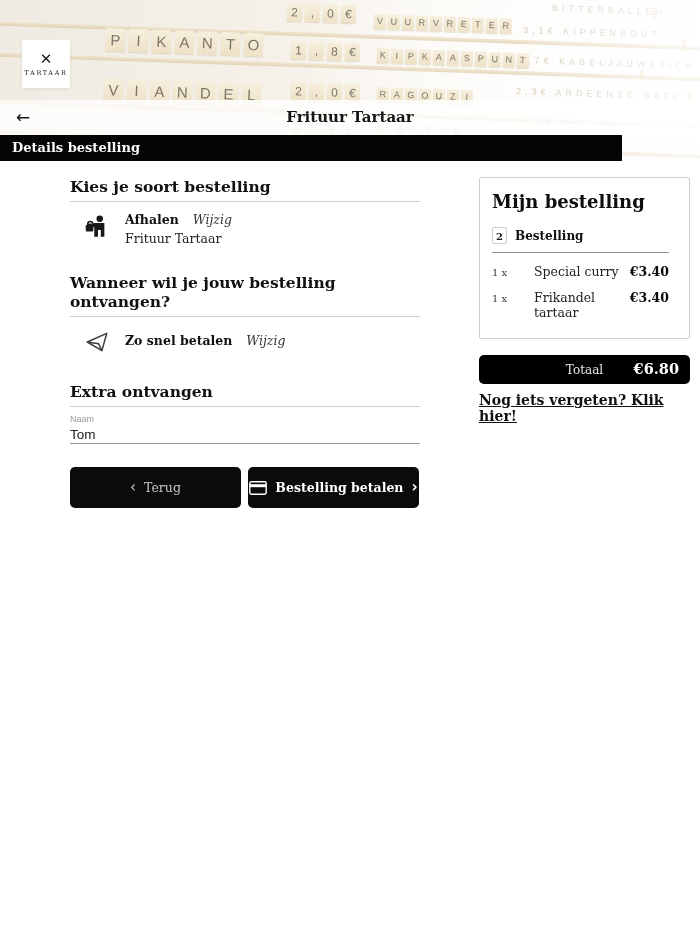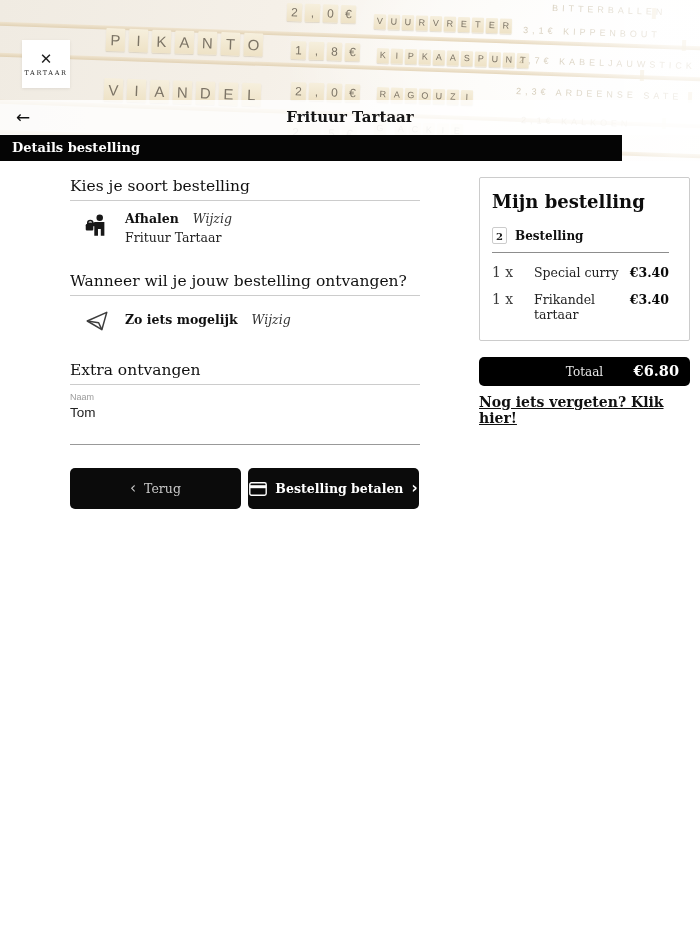--- a/index.html
+++ b/index.html
@@ -33,52 +33,52 @@
 
   .topbar { position:absolute; left:0; top:100px; width:700px; height:35px; background:rgba(255,255,255,.8); }
   .back { position:absolute; left:16px; top:7px; font-family:"DejaVu Sans", sans-serif; font-size:17px; color:#111; cursor:pointer; }
   .apptitle { position:absolute; left:0; top:8px; width:700px; text-align:center; font-weight:bold; font-size:15px; color:#161616; }
 
   .blackbar { position:absolute; left:0; top:135px; width:622px; height:26px; background:#050505; color:#fdfdfd;
               font-size:13px; font-weight:bold; line-height:26px; padding-left:12px; }
 
   
   .leftcol { position:absolute; left:70px; top:161px; width:350px; }
-  h2.sec { font-size:15.5px; font-weight:normal; color:#111; border-bottom:1px solid #ccc; padding-bottom:5px; }
+  h2.sec { font-size:15.5px; font-weight:bold; color:#111; border-bottom:1px solid #ccc; padding-bottom:5px; }
   .sec1 { margin-top:16px; } .sec2 { margin-top:27px; } .sec3 { margin-top:27px; }
   .choice { display:flex; margin-top:10px; }
   .choice .ic { width:26px; height:26px; margin-left:14px; margin-top:2px; flex:0 0 auto; }
   .choice .txt { margin-left:15px; }
   .line1 { font-size:12.5px; }
   .line1 .val { font-weight:bold; color:#111; }
   .line1 .chg { font-style:italic; color:#333; margin-left:10px; cursor:pointer; }
   .line2 { font-size:12.5px; color:#222; margin-top:4px; }
 
-  .field { margin-top:7px; border-bottom:1px solid #999; padding-bottom:24px; }
+  .field { margin-top:7px; border-bottom:1px solid #999; padding-bottom:1px; }
   .field label { display:block; font-family:"Liberation Sans", sans-serif; font-size:9px; color:#9b9b9b; }
   .field input { display:block; border:none; outline:none; background:transparent; width:100%;
                  font-family:"Liberation Sans", sans-serif; font-size:13.5px; color:#222; margin-top:3px; padding:0; }
 
   .btnrow { display:flex; gap:7px; margin-top:23px; }
   .btn { width:171px; height:41px; background:#0b0b0b; border-radius:5px; border:none; cursor:pointer;
          display:flex; align-items:center; justify-content:center; gap:8px; font-family:"DejaVu Serif", serif; }
   .btn .chev { font-family:"DejaVu Sans", sans-serif; font-size:15px; line-height:1; }
   .btn-back { color:#c9c9c9; font-size:12.5px; }
   .btn-pay { color:#fff; font-size:12.5px; font-weight:bold; }
 
   
   .rightcol { position:absolute; left:479px; top:177px; width:211px; }
   .card { background:#fff; border:1px solid #ccc; border-radius:2px; padding:13px 20px 18px 12px; }
   .card h3 { font-size:18px; font-weight:bold; color:#0d0d0d; }
   .tabrow { display:flex; align-items:center; margin-top:15px; border-bottom:1px solid #8d8d8d; padding-bottom:8px; cursor:pointer; }
   .badge { display:inline-block; min-width:15px; height:17px; line-height:17px; text-align:center; border:1px solid #ccc;
            border-radius:2px; font-size:10px; font-weight:bold; color:#222; background:#fff; }
   .tabrow .tlabel { font-size:12px; font-weight:bold; margin-left:8px; color:#111; }
   .item { display:flex; align-items:baseline; margin-top:11px; font-size:12.5px; }
-  .item .qty { width:42px; color:#3a3a3a; font-size:14px; }
+  .item .qty { width:42px; color:#3a3a3a; font-size:10px; }
   .item .nm { flex:1; color:#222; }
   .item .pr { font-weight:bold; color:#0a0a0a; }
 
   .totalbar { position:relative; margin-top:16px; height:29px; background:#000000; border-radius:5px; }
   .totalbar .tl { position:absolute; left:0; width:100%; top:8px; text-align:center; color:#e8e8e8; font-size:12px; }
   .totalbar .tv { position:absolute; right:11px; top:5px; color:#fff; font-size:14.5px; font-weight:bold; }
   .forgot { margin-top:8px; font-size:14px; font-weight:bold; text-decoration:underline; color:#111; cursor:pointer; display:inline-block; }
 </style>
 </head>
 <body>
@@ -150,21 +150,21 @@
     </div>
 
     <h2 class="sec sec2">Wanneer wil je jouw bestelling ontvangen?</h2>
     <div class="choice">
       <svg class="ic" viewBox="0 0 24 24" fill="none" stroke="#3d3d3d" stroke-width="1.4" stroke-linejoin="round">
         <path d="M3 12 L21 4 L16.5 20 Z"></path>
         <path d="M3 12 L13.5 13.6 L16.5 20"></path>
       </svg>
       <div class="txt">
         <div class="line1" style="margin-top:6px">
-          <span class="val">Zo iets mogelijk</span>
+          <span class="val">Zo snel betalen</span>
           <span class="chg">Wijzig</span>
         </div>
       </div>
     </div>
 
     <h2 class="sec sec3">Extra ontvangen</h2>
     <div class="field">
       <label>Naam</label>
       <input type="text" value="Tom" style="">
     </div>

